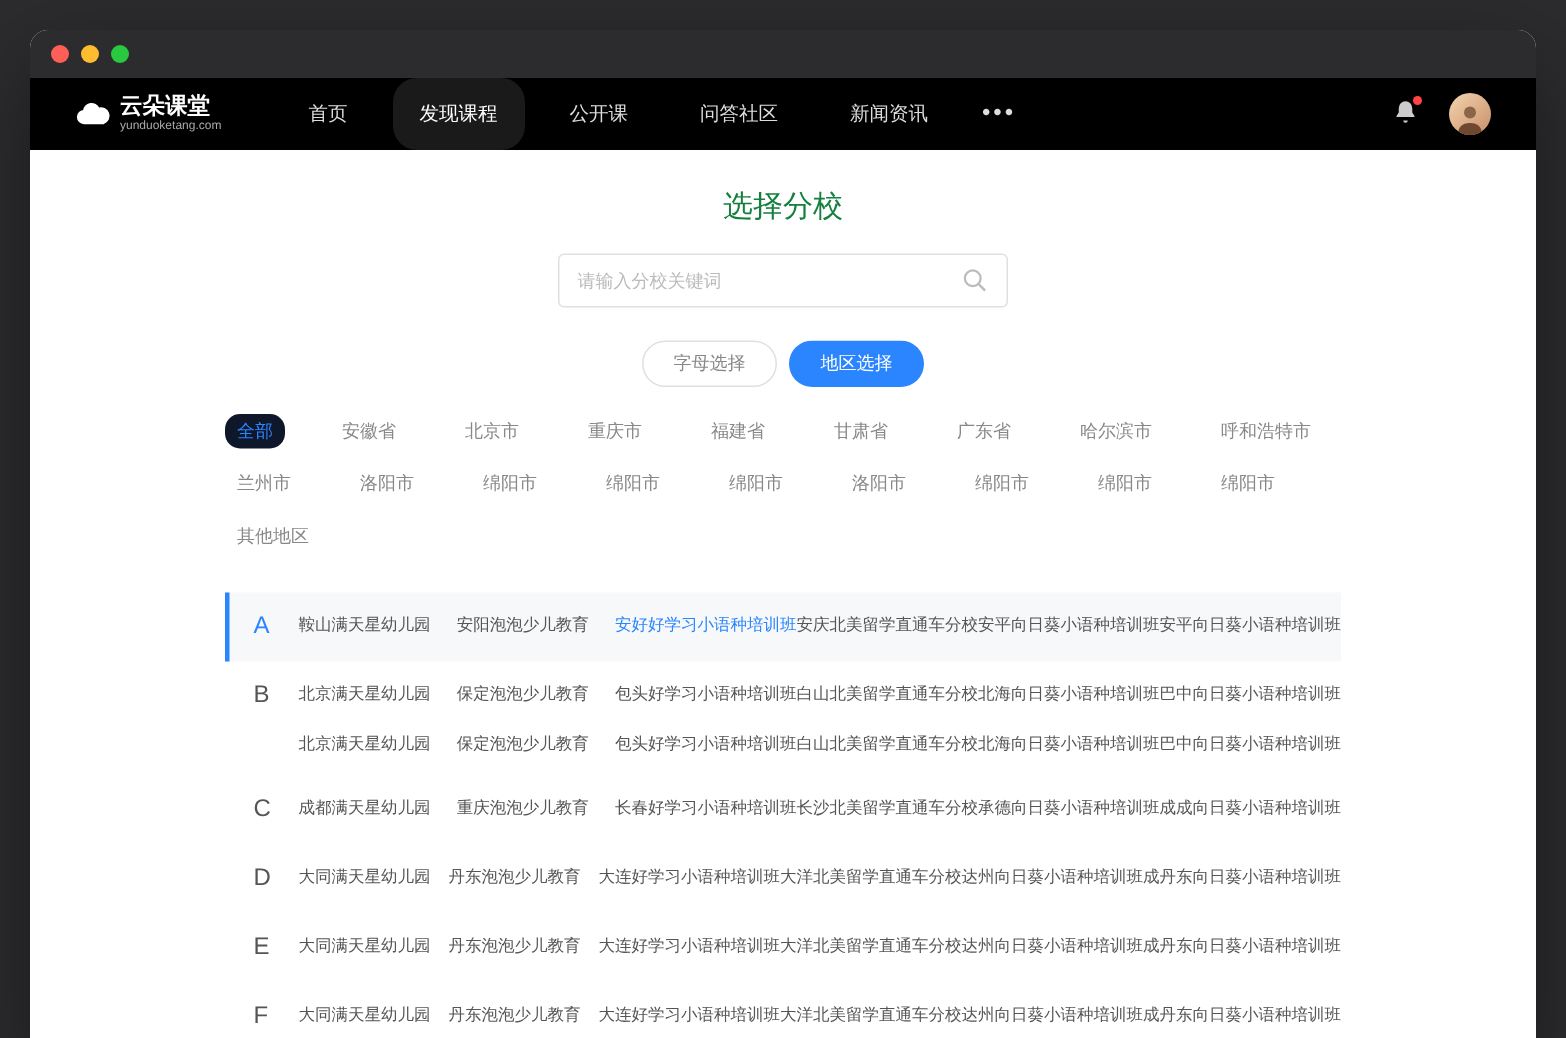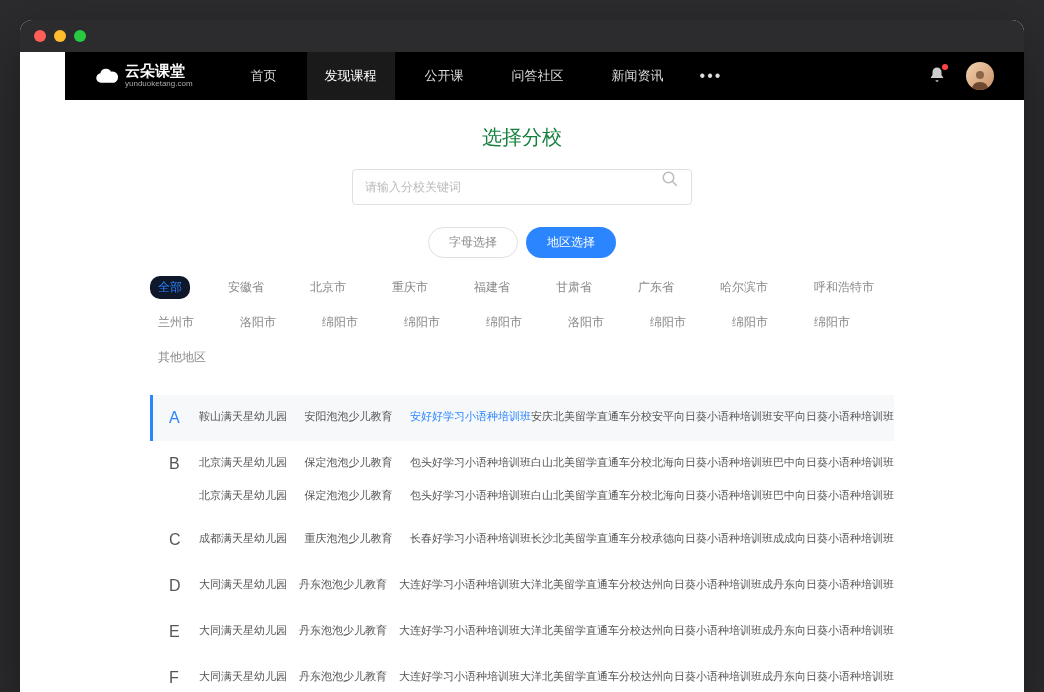--- a/index.html
+++ b/index.html
@@ -39,42 +39,41 @@
     .tl-yellow { background: #febc2e; }
     .tl-green { background: #28c840; }
     .header {
       height: 48px;
       background: #000;
       display: flex;
       align-items: center;
       padding: 0 30px;
       color: #fff;
       font-size: 13px;
-      margin-left: 45px;
     }
     .logo {
       display: flex;
       align-items: center;
       gap: 6px;
       margin-right: 40px;
     }
     .logo svg { width: 24px; height: 24px; }
     .logo-text { display: flex; flex-direction: column; line-height: 1.1; }
     .logo-main { font-size: 15px; font-weight: 600; }
     .logo-sub { font-size: 8px; color: #aaa; }
     .nav { display: flex; align-items: center; gap: 12px; }
     .nav-item {
       padding: 0 18px;
       height: 48px;
       display: flex;
       align-items: center;
       cursor: pointer;
       color: #ddd;
     }
-    .nav-item.active { background: #1a1a1a; color: #fff; }
+    .nav-item.active { background: #1a1a1a; color: #fff; border-radius: 16px; }
     .nav-more {
       padding: 0 18px;
       color: #ddd;
       font-size: 16px;
       letter-spacing: 2px;
       cursor: pointer;
     }
     .header-right {
       margin-left: auto;
       display: flex;
@@ -110,26 +109,27 @@
       background: #fff;
     }
     .page-title {
       text-align: center;
       font-size: 20px;
       color: #15803d;
       padding: 24px 0 18px;
       font-weight: 400;
     }
     .search-box {
-      width: 340px;
+      width: 300px;
       height: 36px;
       margin: 0 auto;
       border: 1px solid #e0e0e0;
       border-radius: 4px;
       display: flex;
+      align-items: center;
       padding: 0 12px;
     }
     .search-input {
       flex: 1;
       border: none;
       outline: none;
       font-size: 12px;
       color: #333;
     }
     .search-input::placeholder { color: #bbb; }

